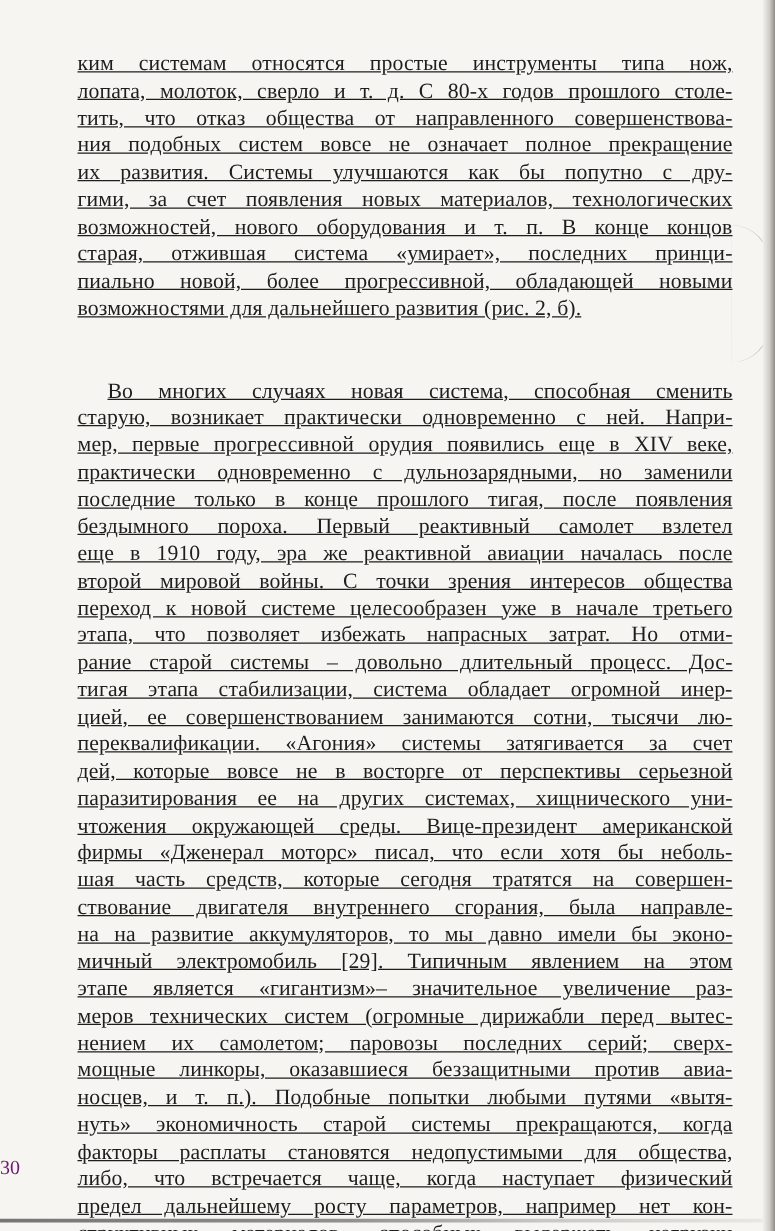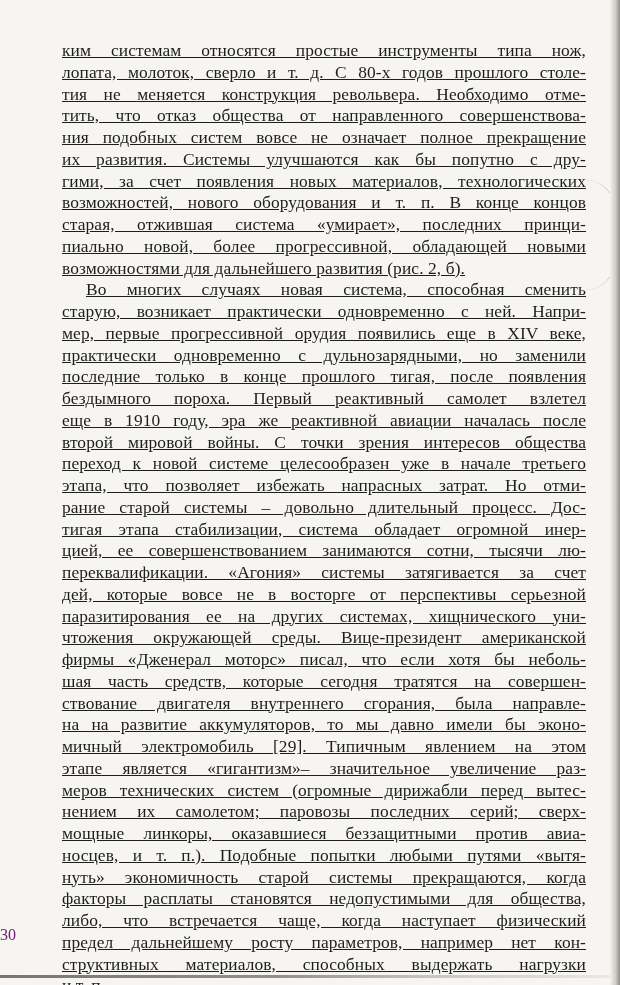--- a/index.html
+++ b/index.html
@@ -27,38 +27,37 @@
     position:absolute; left:62px; top:40px; width:524px;
   }
   .line {
     display:block; height:21.75px; line-height:21.75px;
     font-size:17.4px; white-space:nowrap;
     text-align:justify; text-align-last:justify;
     letter-spacing:0.1px;
     text-decoration:underline;
   }
   .line.last { text-align-last:left; }
-  .line.indent { padding-left:24px; }
+  .line.indent { padding-left:24px;margin-top:44px; }
   .page-number {
     position:absolute; left:0; width:620px; top:925px;
     text-align:left; font-size:16px; line-height:20px; color:#701a75;
   }
 </style>
 </head>
 <body>
 
 <div class="page">
   <div class="pencil-arc"></div>
 
   <div class="text-block">
 
     <div>
       <span class="line">ким системам относятся простые инструменты типа нож,</span>
       <span class="line">лопата, молоток, сверло и т. д. С 80-х годов прошлого столе-</span>
-      <span class="line">тия не меняется конструкция револьвера. Необходимо отме-</span>
       <span class="line">тить, что отказ общества от направленного совершенствова-</span>
       <span class="line">ния подобных систем вовсе не означает полное прекращение</span>
       <span class="line">их развития. Системы улучшаются как бы попутно с дру-</span>
       <span class="line">гими, за счет появления новых материалов, технологических</span>
       <span class="line">возможностей, нового оборудования и т. п. В конце концов</span>
       <span class="line">старая, отжившая система «умирает», последних принци-</span>
       <span class="line">пиально новой, более прогрессивной, обладающей новыми</span>
       <span class="line last">возможностями для дальнейшего развития (рис. 2, б).</span>
     </div>
 

